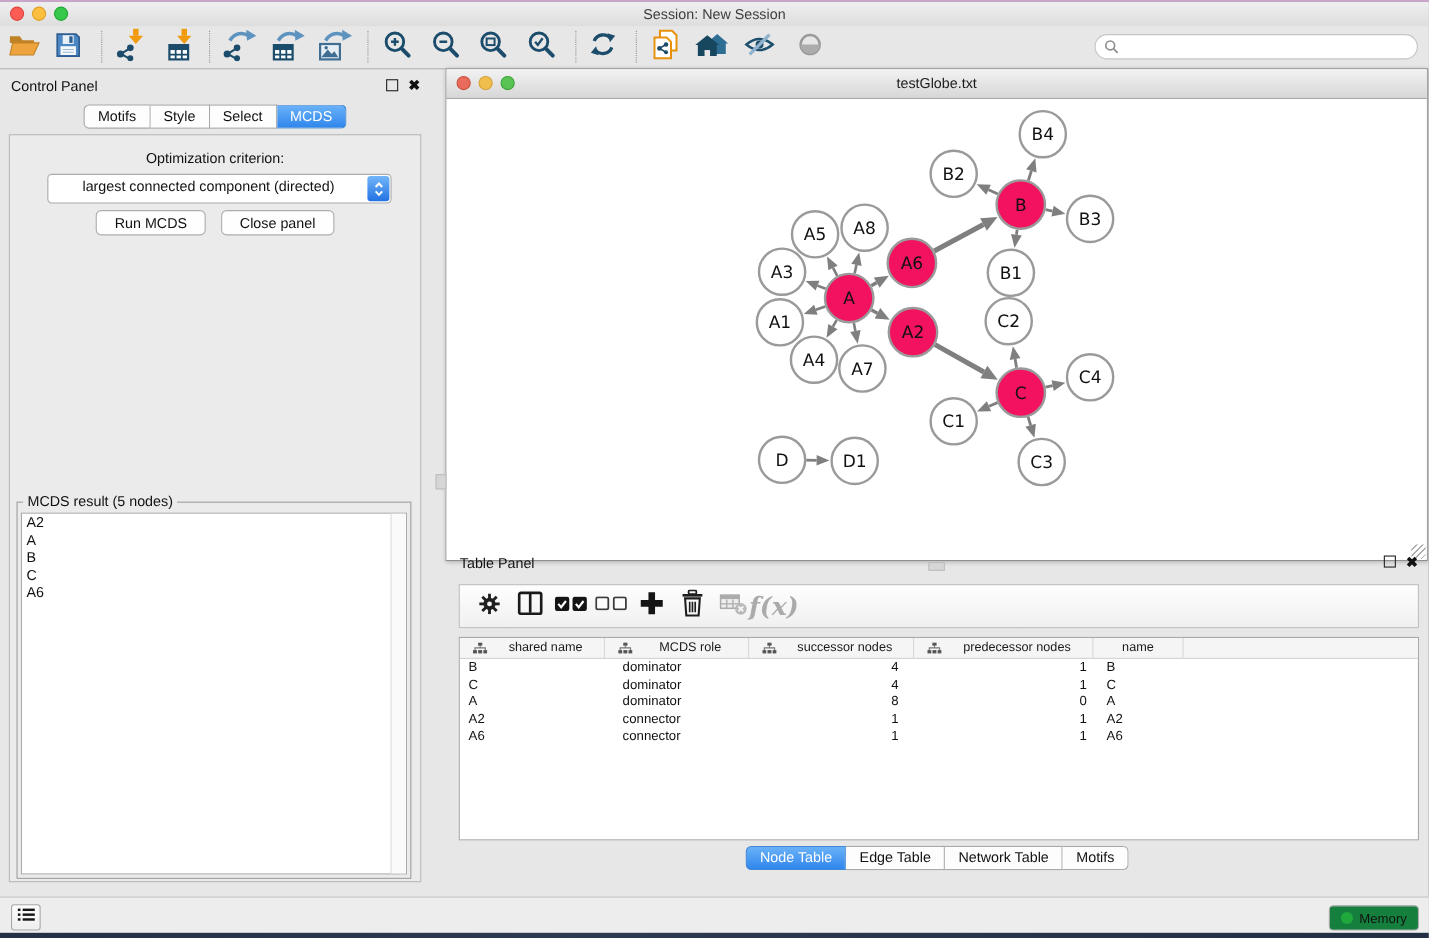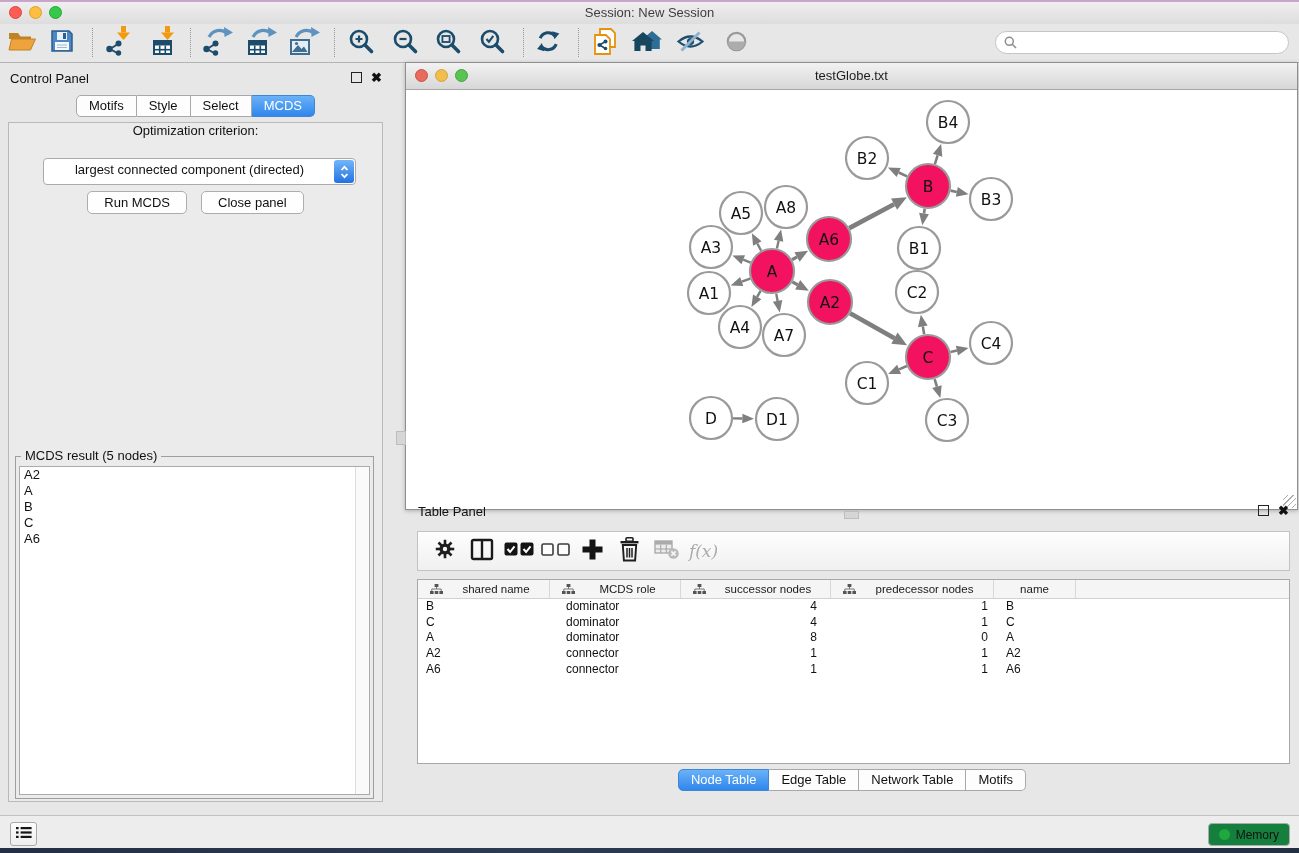--- a/index.html
+++ b/index.html
@@ -29,21 +29,21 @@
   .seg-tab:first-child{border-left:1px solid #A8A8A8;border-radius:5px 0 0 5px;}
   .seg-tab:last-child{border-radius:0 5px 5px 0;}
   .seg-tab.selected{background:linear-gradient(#6AB2F8,#2F86EC);border-color:#3F87D6;color:#fff;}
   .aqua-btn{height:21px;line-height:21px;padding:0 16px;background:#FEFEFE;border:1px solid #ADADAD;border-radius:5px;font-size:13px;color:#111;cursor:default;}
   
   .control-panel{position:absolute;left:0;top:65px;width:391px;height:745px;}
   .cp-title{position:absolute;left:10px;top:6px;}
   .cp-controls{position:absolute;right:9px;top:7px;display:flex;gap:9px;align-items:center;}
   .cp-tabs{position:absolute;left:0;right:0;top:30px;display:flex;justify-content:center;}
   .cp-content{position:absolute;left:8px;right:8px;top:57px;bottom:8px;background:#EBEBEB;border:1px solid #B9B9B9;}
-  .opt-label{text-align:center;font-size:13px;color:#111;}
+  .opt-label{margin-top:13px;text-align:center;font-size:13px;color:#111;}
   .dropdown{position:absolute;left:34px;right:26px;top:35px;height:27px;background:#fff;border:1px solid #ABABAB;border-radius:4px;box-sizing:border-box;}
   .dropdown-text{text-align:center;font-size:13px;line-height:21px;color:#111;padding-right:20px;}
   .dropdown-cap{position:absolute;right:1px;top:1px;bottom:1px;width:20px;border-radius:3px;background:linear-gradient(#72B6F9,#2272E3);display:flex;align-items:center;justify-content:center;}
   .cp-buttons{position:absolute;left:0;right:0;top:68px;display:flex;justify-content:center;gap:14px;}
   .mcds-fieldset{position:absolute;left:6px;right:8px;top:333px;bottom:2px;border:1px solid #9E9E9E;}
   .mcds-legend{position:absolute;top:-9px;left:5px;background:#EBEBEB;padding:0 4px;font-size:13px;color:#111;}
   .mcds-list{position:absolute;left:3px;right:3px;top:9px;bottom:3px;background:#fff;border:1px solid #ABABAB;}
   .mcds-scroll{position:absolute;right:0;top:0;bottom:0;width:13px;background:#FAFAFA;border-left:1px solid #DDDDDD;}
   .mcds-item{font-size:13px;line-height:16px;padding-left:4px;color:#111;}
   
@@ -59,21 +59,21 @@
   .resize-grip{position:absolute;right:1px;bottom:1px;width:13px;height:13px;
      background:repeating-linear-gradient(135deg,transparent 0 3px,#ABABAB 3px 4px);}
   .v-scroll-handle{position:absolute;left:396px;top:431px;width:8px;height:12px;background:#D6D6D6;border:1px solid #BDBDBD;}
   .h-scroll-handle{position:absolute;left:844px;top:511px;width:13px;height:6px;background:#D6D6D6;border:1px solid #BDBDBD;}
   
   .table-panel{position:absolute;left:405px;top:499px;width:894px;height:292px;}
   .tp-title{position:absolute;left:13px;top:5px;}
   .tp-controls{position:absolute;right:10px;top:6px;display:flex;gap:9px;align-items:center;}
   .tp-toolbar{position:absolute;left:12px;right:9px;top:32px;height:40px;box-sizing:border-box;background:linear-gradient(#FEFEFE,#F0F0F0);border:1px solid #C2C2C2;display:flex;align-items:center;padding-left:8px;}
   .tp-btn{width:37px;height:34px;display:flex;align-items:center;justify-content:center;}
-  .fx-label{font-family:"DejaVu Serif",serif;font-style:italic;font-size:17px;color:#ABABAB;}
+  .fx-label{font-family:"DejaVu Serif",serif;font-style:italic;font-size:23px;color:#ABABAB;font-weight:bold;}
   .tp-table{position:absolute;left:12px;right:9px;top:80px;height:185px;box-sizing:border-box;background:#fff;border:1px solid #A8A8A8;overflow:hidden;}
   .tbl-header{display:grid;grid-template-columns:132px 131px 150px 163px 82px 1fr;height:18px;background:#F5F5F5;border-bottom:1px solid #D2D2D2;}
   .th{display:flex;align-items:center;border-right:1px solid #D8D8D8;font-size:11.5px;color:#1A1A1A;overflow:hidden;}
   .th svg{margin-left:6px;flex:none;}
   .th-label{flex:1;text-align:center;padding:0 4px;white-space:nowrap;}
   .tbl-row{display:grid;grid-template-columns:132px 131px 150px 163px 82px 1fr;height:15.7px;}
   .td{font-size:12px;line-height:15.7px;color:#111;white-space:nowrap;overflow:hidden;}
   .td.c0{padding-left:8px;}
   .td.c1{padding-left:16px;}
   .td.c2{text-align:right;padding-right:14px;}

